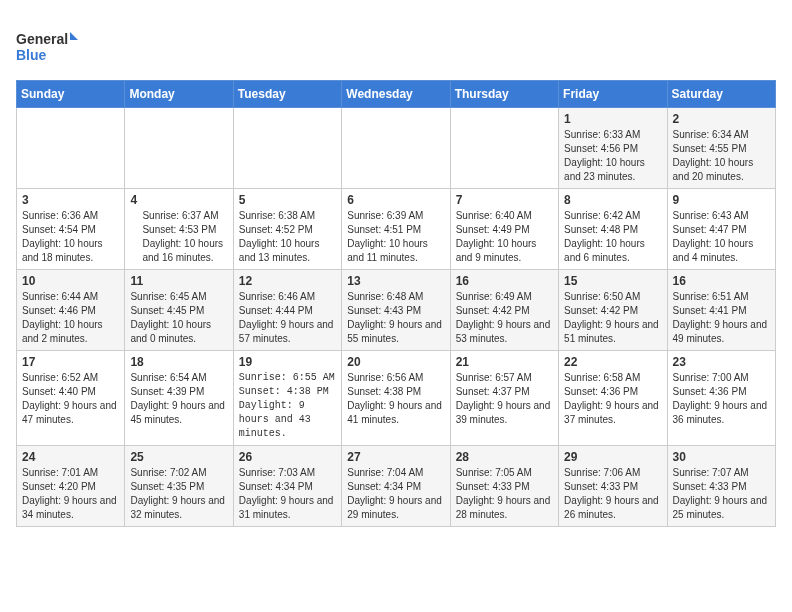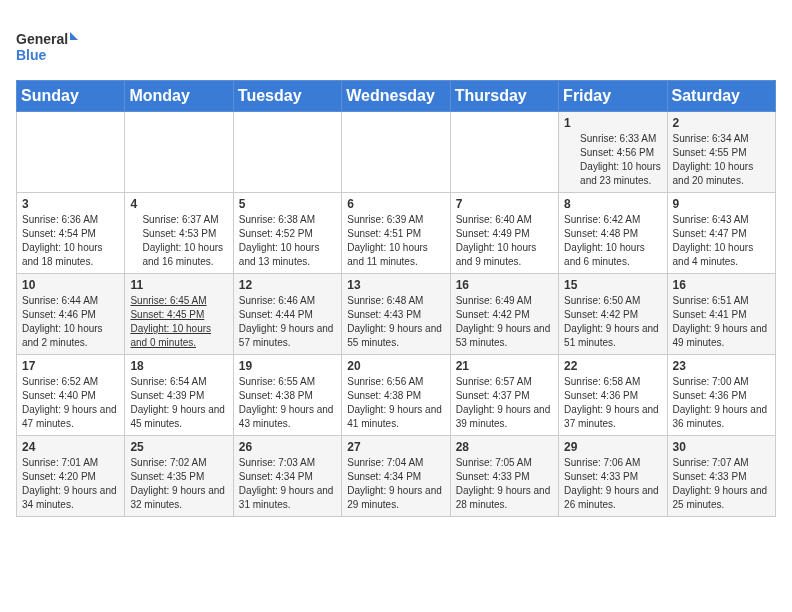--- a/index.html
+++ b/index.html
@@ -35,21 +35,21 @@
       color: #555;
     }
     table {
       width: 100%;
       border-collapse: collapse;
       table-layout: fixed;
     }
     thead tr th {
       background-color: #3a7bd5;
       color: #fff;
-      font-size: 16px;
+      font-size: 12px;
       font-weight: bold;
       padding: 6px 4px;
       border: 1px solid #5a8fd8;
       text-align: left;
     }
     tbody tr td {
       vertical-align: top;
       border: 1px solid #ccc;
       padding: 4px 5px;
       font-size: 10px;
@@ -109,21 +109,21 @@
   </thead>
   <tbody id="calendar-body">
   <tr>
         <td class="empty-cell"></td>
         <td class="empty-cell"></td>
         <td class="empty-cell"></td>
         <td class="empty-cell"></td>
         <td class="empty-cell"></td>
         <td>
           <span class="day-number">1</span>
-          <div class="day-info" style="white-space: pre-line; margin-left: 16px;">Sunrise: 6:33 AM
+          <div class="day-info" style="white-space: pre-line;">Sunrise: 6:33 AM
 Sunset: 4:56 PM
 Daylight: 10 hours and 23 minutes.</div>
         </td>
         <td>
           <span class="day-number">2</span>
           <div class="day-info" style="white-space: pre-line;">Sunrise: 6:34 AM
 Sunset: 4:55 PM
 Daylight: 10 hours and 20 minutes.</div>
         </td>
       </tr>
@@ -173,21 +173,21 @@
       </tr>
       <tr>
         <td>
           <span class="day-number">10</span>
           <div class="day-info" style="white-space: pre-line;">Sunrise: 6:44 AM
 Sunset: 4:46 PM
 Daylight: 10 hours and 2 minutes.</div>
         </td>
         <td>
           <span class="day-number">11</span>
-          <div class="day-info" style="white-space: pre-line; text-decoration: underline;">Sunrise: 6:45 AM
+          <div class="day-info" style="white-space: pre-line;">Sunrise: 6:45 AM
 Sunset: 4:45 PM
 Daylight: 10 hours and 0 minutes.</div>
         </td>
         <td>
           <span class="day-number">12</span>
           <div class="day-info" style="white-space: pre-line;">Sunrise: 6:46 AM
 Sunset: 4:44 PM
 Daylight: 9 hours and 57 minutes.</div>
         </td>
         <td>
@@ -223,21 +223,21 @@
 Daylight: 9 hours and 47 minutes.</div>
         </td>
         <td>
           <span class="day-number">18</span>
           <div class="day-info" style="white-space: pre-line;">Sunrise: 6:54 AM
 Sunset: 4:39 PM
 Daylight: 9 hours and 45 minutes.</div>
         </td>
         <td>
           <span class="day-number">19</span>
-          <div class="day-info" style="white-space: pre-line;">Sunrise: 6:55 AM
+          <div class="day-info" style="white-space: pre-line; font-family: Liberation Mono, monospace;">Sunrise: 6:55 AM
 Sunset: 4:38 PM
 Daylight: 9 hours and 43 minutes.</div>
         </td>
         <td>
           <span class="day-number">20</span>
           <div class="day-info" style="white-space: pre-line;">Sunrise: 6:56 AM
 Sunset: 4:38 PM
 Daylight: 9 hours and 41 minutes.</div>
         </td>
         <td>

